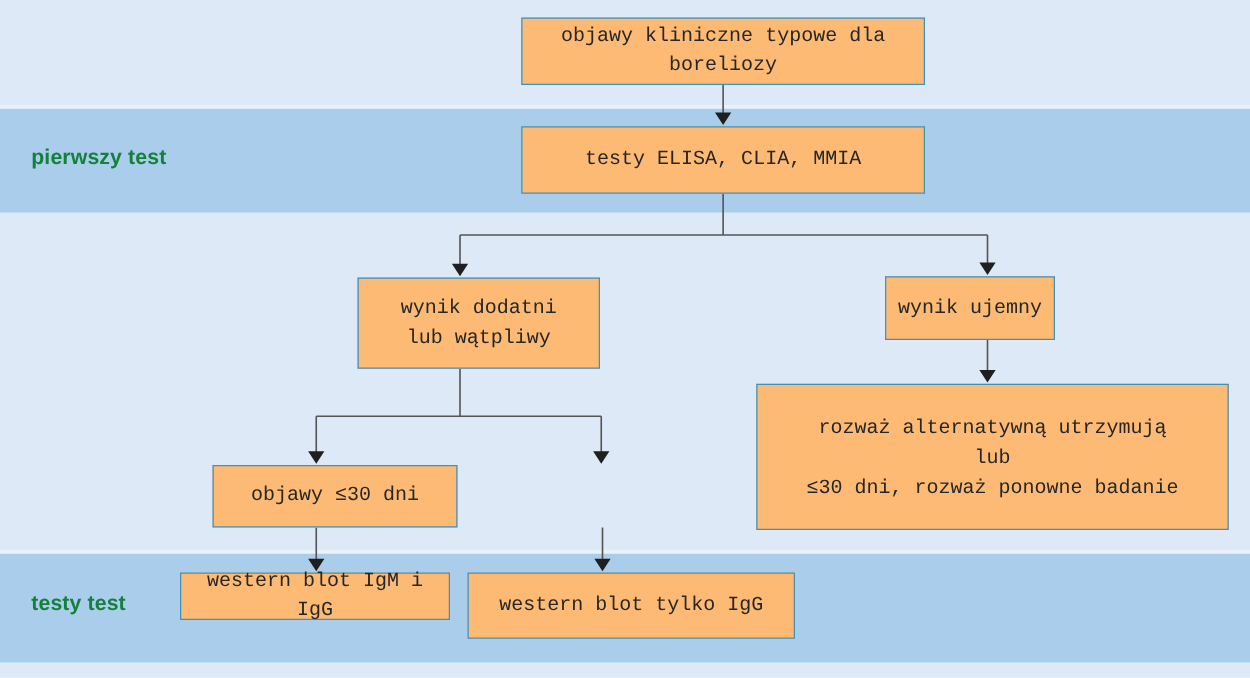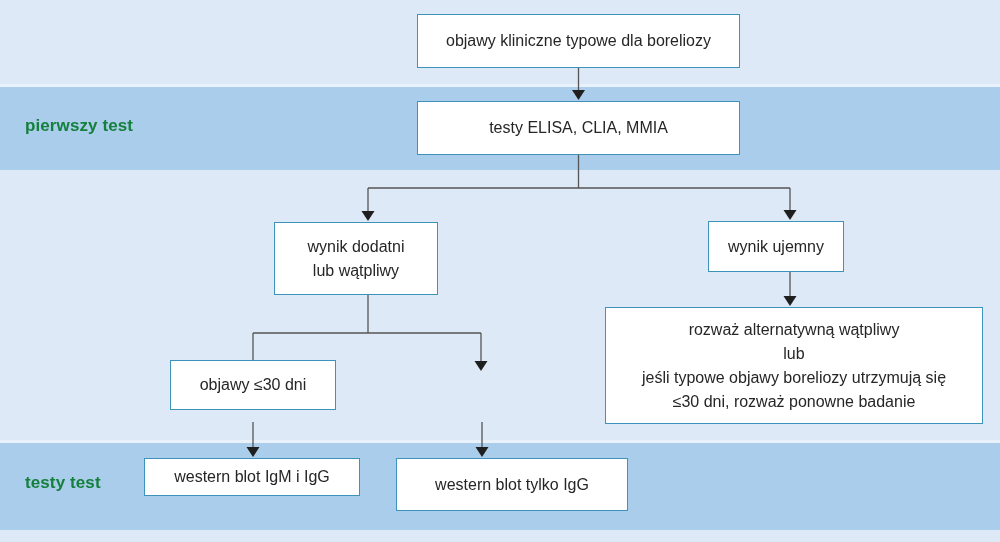--- a/index.html
+++ b/index.html
@@ -44,41 +44,42 @@
     stroke: #555555;
     stroke-width: 1.3;
   }
   svg.connectors polygon {
     fill: #1f1f1f;
   }
 
   .node {
     position: absolute;
     box-sizing: border-box;
-    background: #ffffff;
+    background: #fdba74;
     border: 1.5px solid #3e93bb;
     color: #262626;
     font-size: 16px;
     line-height: 1.45;
     display: flex;
     flex-direction: column;
     align-items: center;
     justify-content: center;
     text-align: center;
     padding: 16px 6px;
+    font-family: Liberation Mono, monospace;
   }
   .node-symptoms  { left: 417px; top: 14px;  width: 323px; height: 54px; }
   .node-elisa     { left: 417px; top: 101px; width: 323px; height: 54px; }
-  .node-positive  { left: 274px; top: 222px; width: 164px; height: 73px; }
+  .node-positive  { left: 286px; top: 222px; width: 194px; height: 73px; }
   .node-negative  { left: 708px; top: 221px; width: 136px; height: 51px; }
   .node-alt       { left: 605px; top: 307px; width: 378px; height: 117px; line-height: 1.5; }
-  .node-le30      { left: 170px; top: 360px; width: 166px; height: 50px; }
+  .node-le30      { left: 170px; top: 372px; width: 196px; height: 50px; }
   .node-gt30      { left: 398px; top: 372px; width: 166px; height: 50px; }
   .node-wb1       { left: 144px; top: 458px; width: 216px; height: 38px; }
-  .node-wb2       { left: 396px; top: 458px; width: 232px; height: 53px; text-align: right; }
+  .node-wb2       { left: 374px; top: 458px; width: 262px; height: 53px; text-align: right; }
 </style>
 </head>
 <body>
 
 <div class="canvas">
 
   <div class="band band-first"></div>
   <div class="band band-second"></div>
 
   <div class="row-label row-label-first">pierwszy test</div>
@@ -136,23 +137,22 @@
   <div class="node node-positive">
     <div>wynik dodatni</div>
     <div>lub wątpliwy</div>
   </div>
 
   <div class="node node-negative">
     <div>wynik ujemny</div>
   </div>
 
   <div class="node node-alt">
-    <div>rozważ alternatywną wątpliwy</div>
+    <div>rozważ alternatywną utrzymują</div>
     <div>lub</div>
-    <div>jeśli typowe objawy boreliozy utrzymują się</div>
     <div>≤30 dni, rozważ ponowne badanie</div>
   </div>
 
   <div class="node node-le30">
     <div>objawy ≤30 dni</div>
   </div>
 
 
   <div class="node node-wb1">
     <div>western blot IgM i IgG</div>

